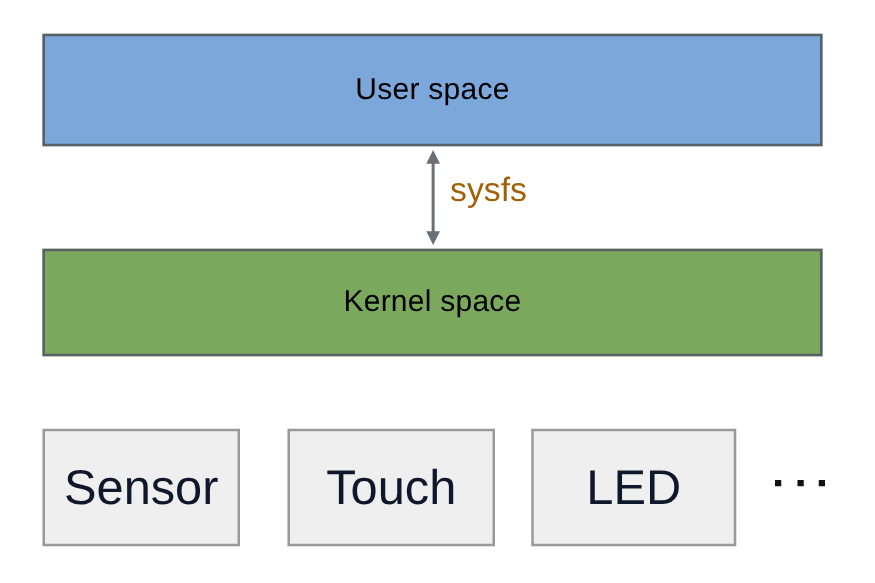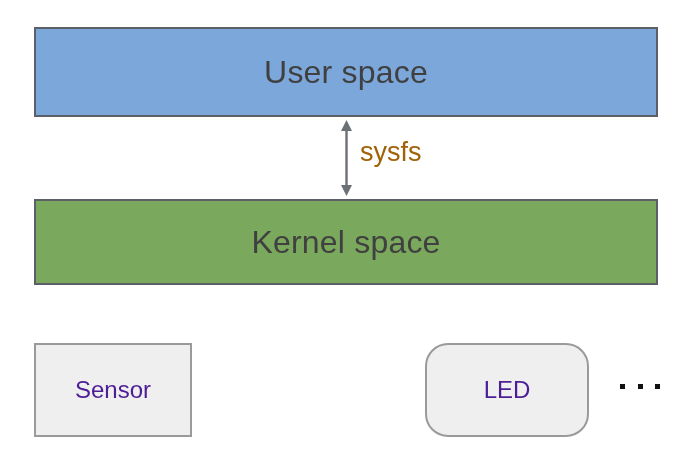--- a/index.html
+++ b/index.html
@@ -27,22 +27,22 @@
   .layer-box {
     position: absolute;
     box-sizing: border-box;
     border: 2px solid #5b5f66;
     display: flex;
     align-items: center;
     justify-content: center;
   }
 
   .layer-label {
-    color: #404040;
-    font-size: 32px;
+    color: #000000;
+    font-size: 24px;
     font-weight: 400;
     letter-spacing: 0.2px;
     line-height: 1;
     white-space: nowrap;
   }
 
   #user-space-box {
     left: 34px;
     top: 27px;
     width: 624px;
@@ -82,29 +82,29 @@
     top: 343px;
     height: 94px;
     background: #efefef;
     border: 2px solid #9a9a9a;
     display: flex;
     align-items: center;
     justify-content: center;
   }
 
   .device-label {
-    color: #4c1d95;
-    font-size: 24px;
+    color: #0f172a;
+    font-size: 39px;
     line-height: 1;
     white-space: nowrap;
   }
 
   #device-box-0 { left: 34px;  width: 158px; }
   #device-box-1 { left: 230px; width: 166px; }
-  #device-box-2 { left: 425px; width: 164px; border-radius: 23px; }
+  #device-box-2 { left: 425px; width: 164px; }
 
   #devices-ellipsis {
     position: absolute;
     left: 620px;
     top: 366px;
     width: 40px;
     height: 40px;
     display: flex;
     align-items: center;
     justify-content: space-between;
@@ -133,20 +133,23 @@
   <span id="sysfs-label">sysfs</span>
 
   <div class="layer-box" id="kernel-space-box">
     <span class="layer-label">Kernel space</span>
   </div>
 
   <div class="device-box" id="device-box-0">
     <span class="device-label">Sensor</span>
   </div>
 
+  <div class="device-box" id="device-box-1">
+    <span class="device-label">Touch</span>
+  </div>
 
   <div class="device-box" id="device-box-2">
     <span class="device-label">LED</span>
   </div>
 
   <div id="devices-ellipsis">
     <span class="dot"></span>
     <span class="dot"></span>
     <span class="dot"></span>
   </div>

